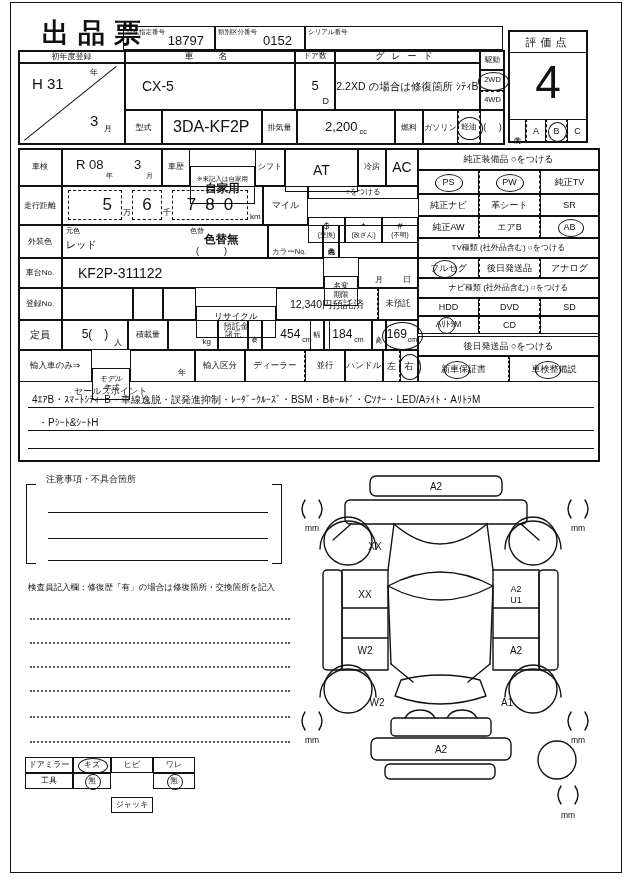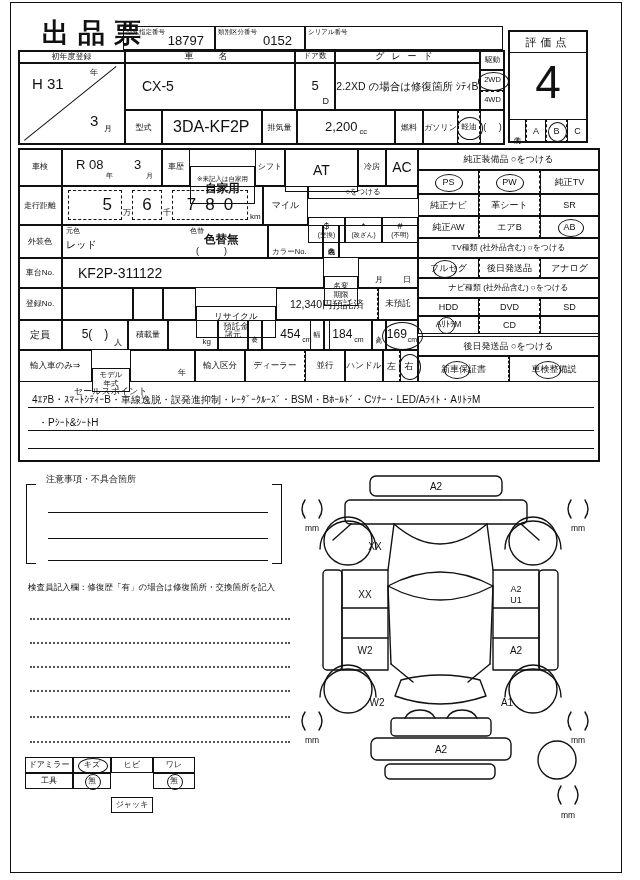--- a/index.html
+++ b/index.html
@@ -199,21 +199,21 @@
 <div class="c" style="left:372px;top:320px;width:14px;height:30px;font-size:6.5px;">
     <span class="vert">高さ</span>
   </div>
 <div class="c" style="left:386px;top:320px;width:32px;height:30px;">
   <span style="font-size:12px;">169</span>
     <span style="font-size:7px;align-self:flex-end;margin:0 0 5px 1px;">cm</span>
 </div>
 <div class="ell" style="left:382px;top:322px;width:39px;height:26px;"></div>
 
 <div class="c" style="left:18px;top:350px;width:74px;height:32px;font-size:8.5px;">輸入車のみ⇒</div>
-<div class="c col" style="left:92px;top:350px;width:38px;height:24px;">
+<div class="c col" style="left:92px;top:350px;width:38px;height:32px;font-style:italic;">
   <span style="font-size:7.5px;">モデル</span>
   <span style="font-size:7.5px;">年式</span>
 </div>
 <div class="c" style="left:130px;top:350px;width:65px;height:32px;">
   <span class="t" style="right:8px;bottom:4px;font-size:8px;">年</span>
 </div>
 <div class="c" style="left:195px;top:350px;width:50px;height:32px;font-size:8.5px;">輸入区分</div>
 <div class="c" style="left:245px;top:350px;width:60px;height:32px;font-size:8.5px;border-right-style:dashed;">ディーラー</div>
 <div class="c" style="left:305px;top:350px;width:40px;height:32px;font-size:8.5px;">並行</div>
 <div class="c" style="left:345px;top:350px;width:38px;height:32px;font-size:8.5px;">ハンドル</div>

